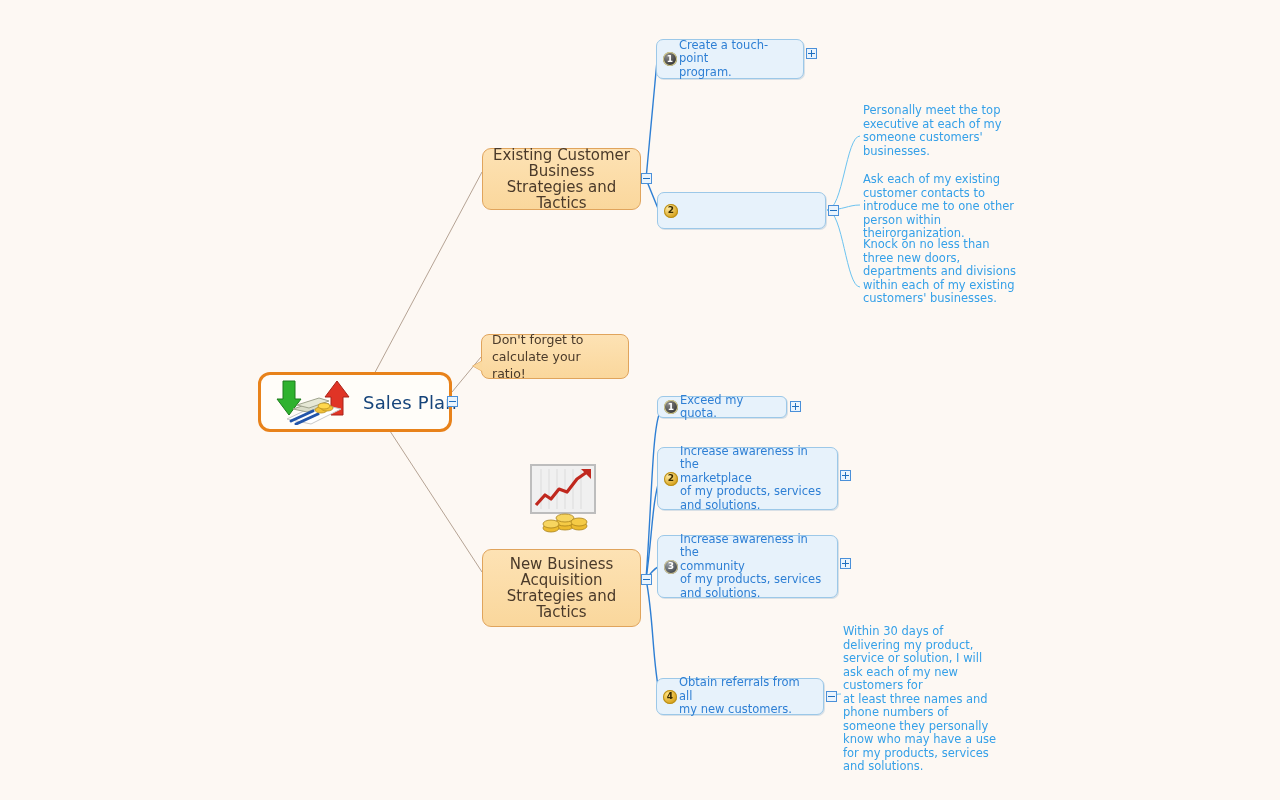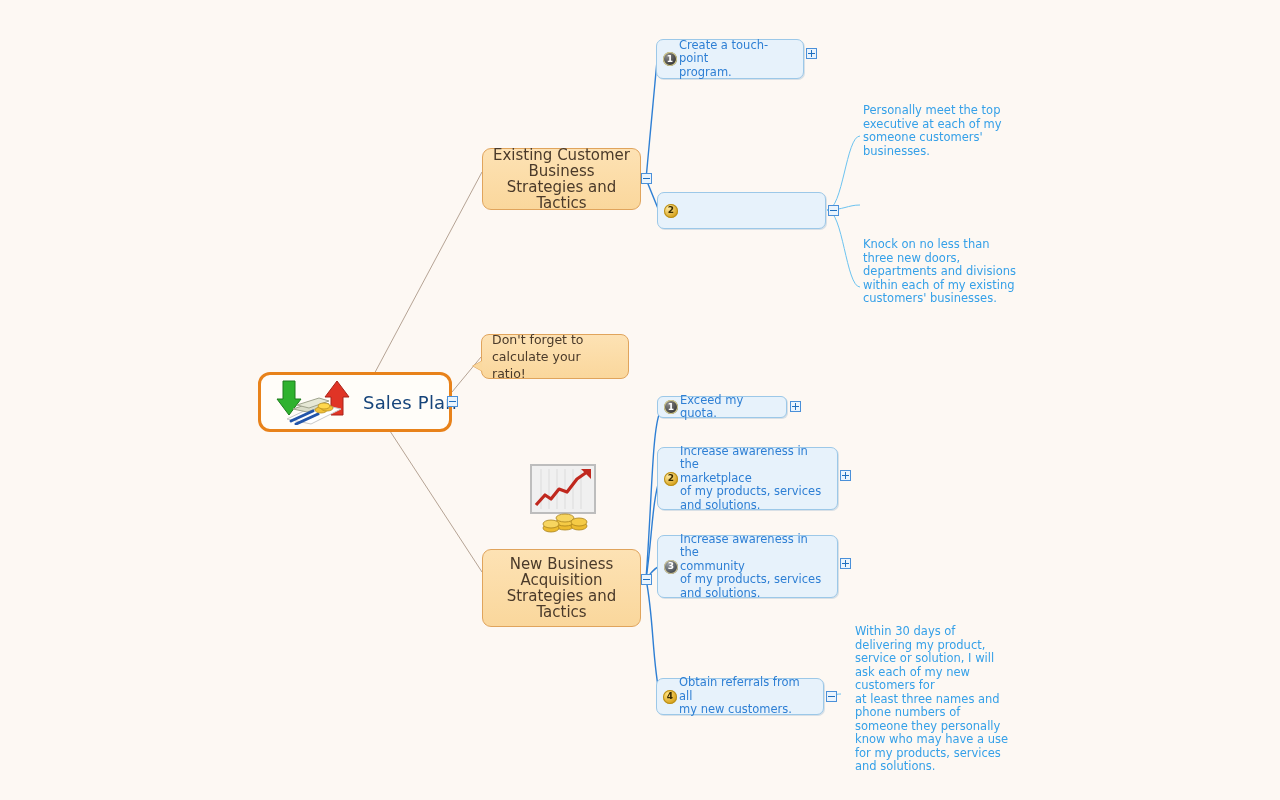--- a/index.html
+++ b/index.html
@@ -206,20 +206,25 @@
       </span>
   </div>
   <div class="tog" style="left:828px;top:205px;">
       <i></i>
     </div>
 
   <div class="tnode" style="left:863px;top:104px;width:155px;">Personally meet the top
 executive at each of my
 someone customers'
 businesses.</div>
+  <div class="tnode" style="left:863px;top:173px;width:160px;">Ask each of my existing
+customer contacts to
+introduce me to one other
+person within
+theirorganization.</div>
   <div class="tnode" style="left:863px;top:238px;width:160px;">Knock on no less than
 three new doors,
 departments and divisions
 within each of my existing
 customers' businesses.</div>
 
   <div class="callout" style="left:481px;top:334px;width:148px;height:45px;">
     <span class="tail"></span>
     <div style="white-space:pre-line;">Don't forget to
 calculate your ratio!</div>
@@ -274,21 +279,21 @@
     <span class="numicon ni-4">
         <span>4</span>
       </span>
     <div class="label">Obtain referrals from all
 my new customers.</div>
   </div>
   <div class="tog" style="left:826px;top:691px;">
       <i></i>
     </div>
 
-  <div class="tnode" style="left:843px;top:625px;width:160px;margin-left:12px;">Within 30 days of
+  <div class="tnode" style="left:843px;top:625px;width:160px;">Within 30 days of
 delivering my product,
 service or solution, I will
 ask each of my new
 customers for
 at least three names and
 phone numbers of
 someone they personally
 know who may have a use
 for my products, services
 and solutions.</div>

